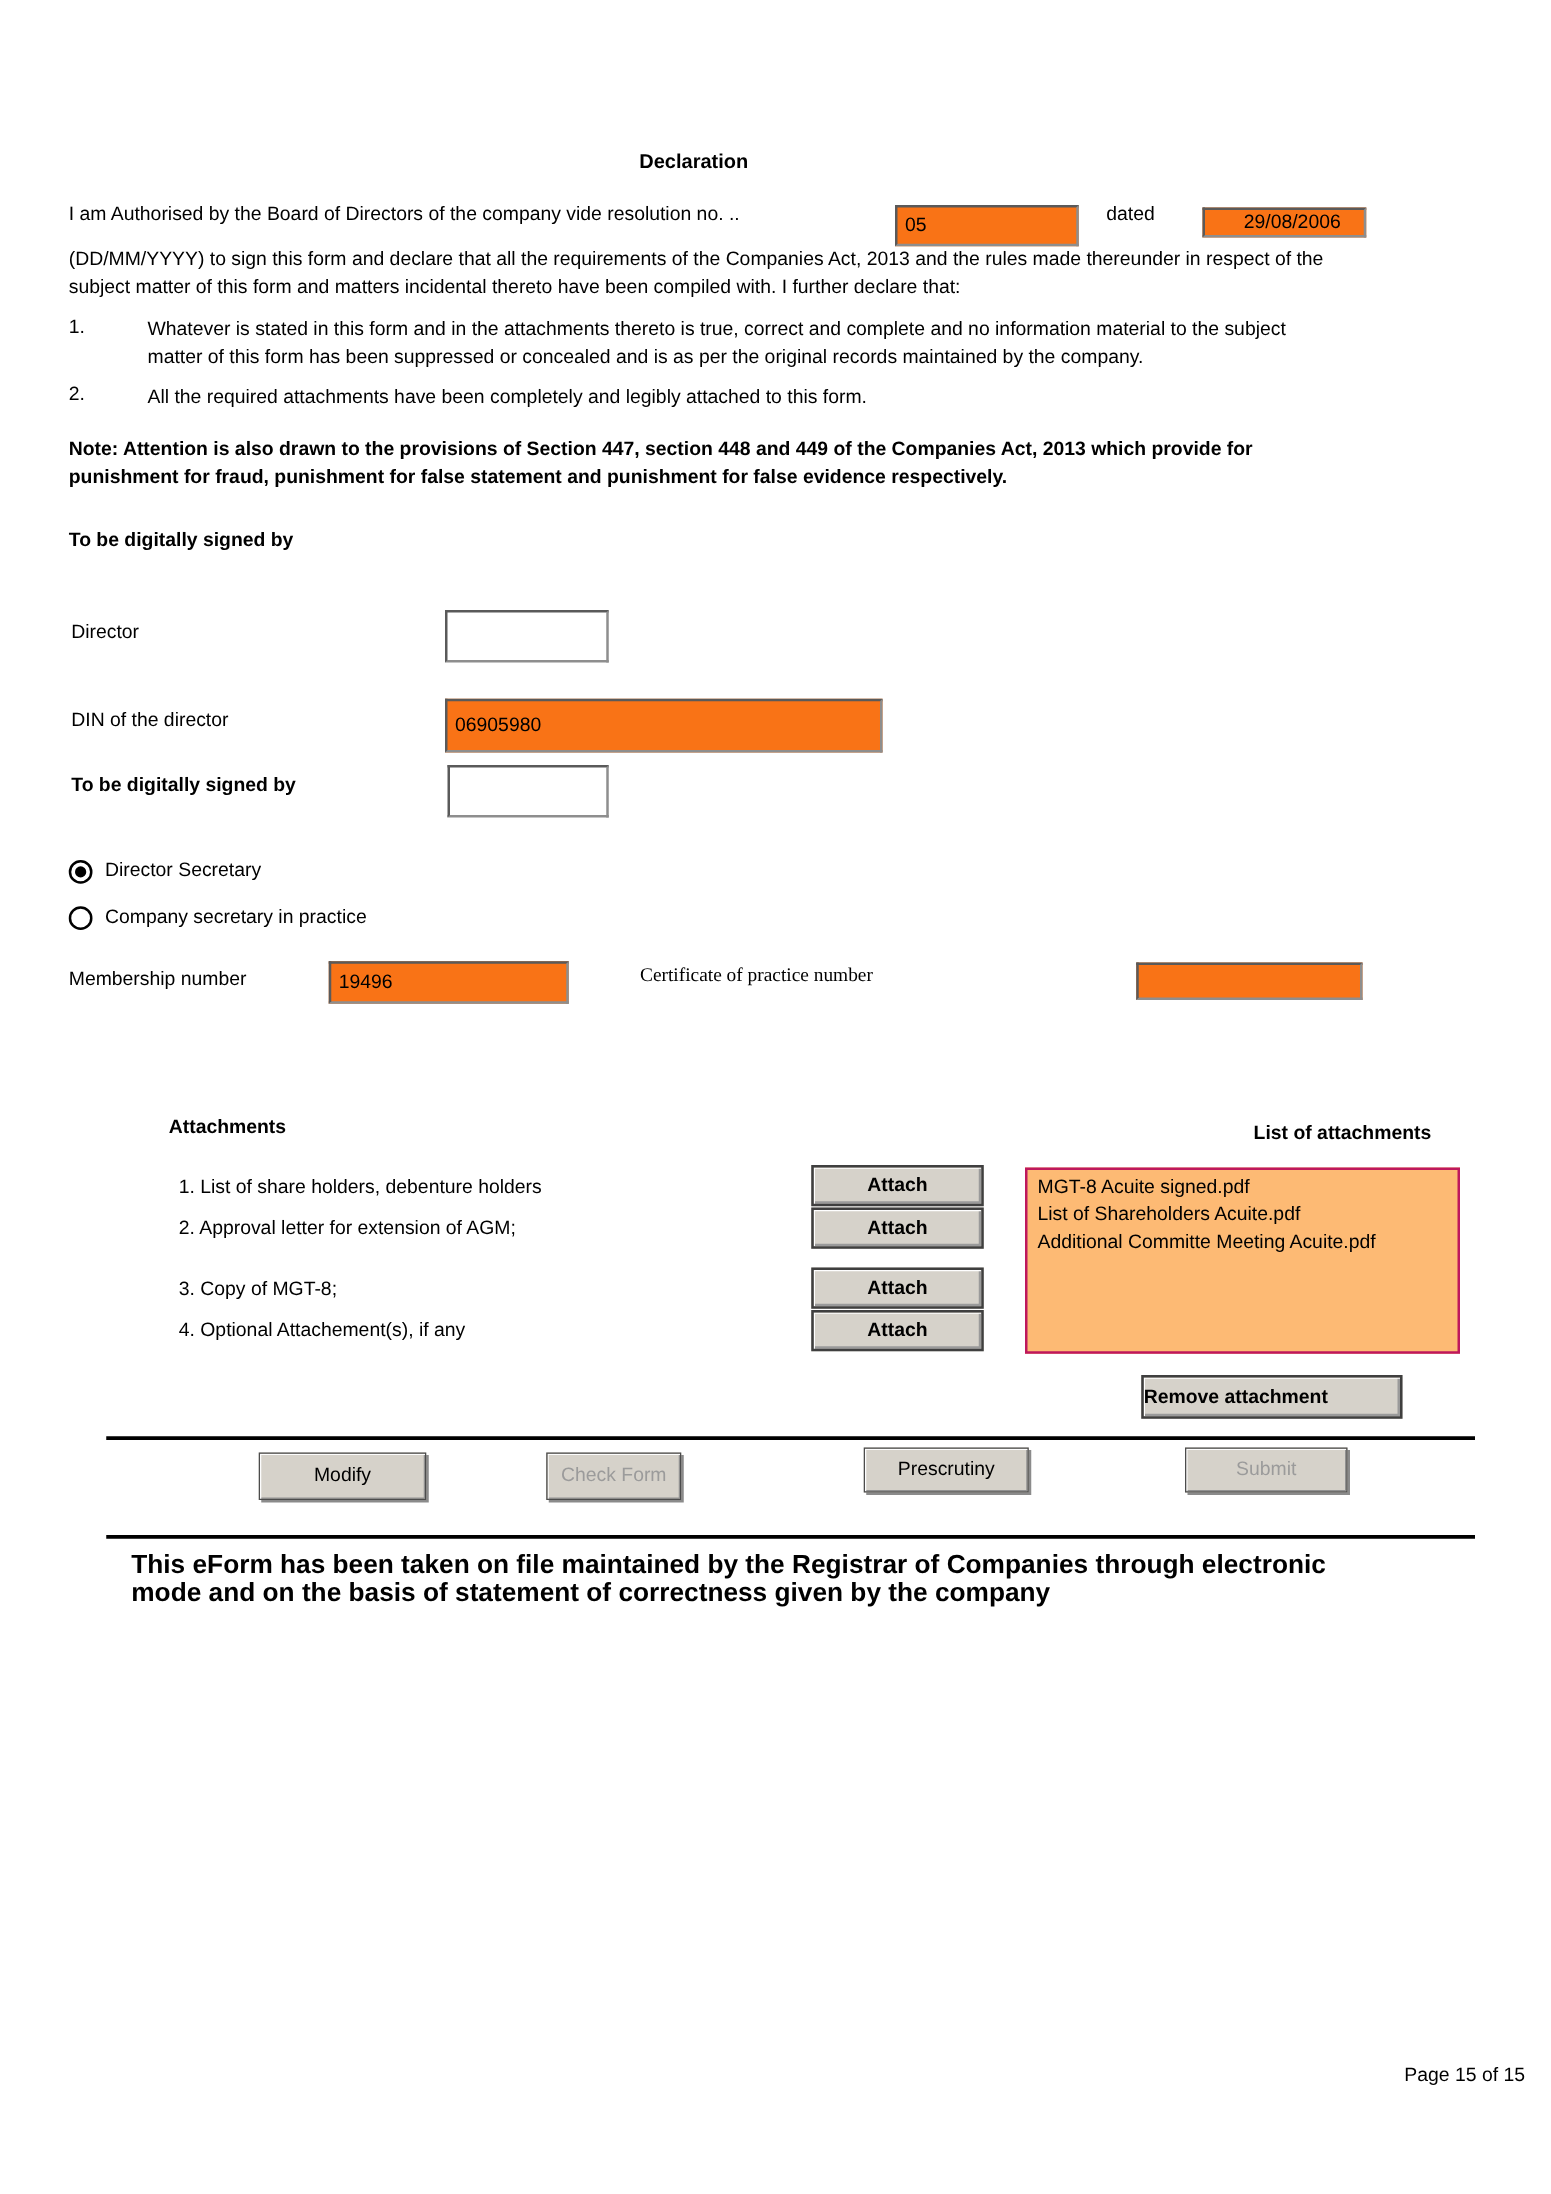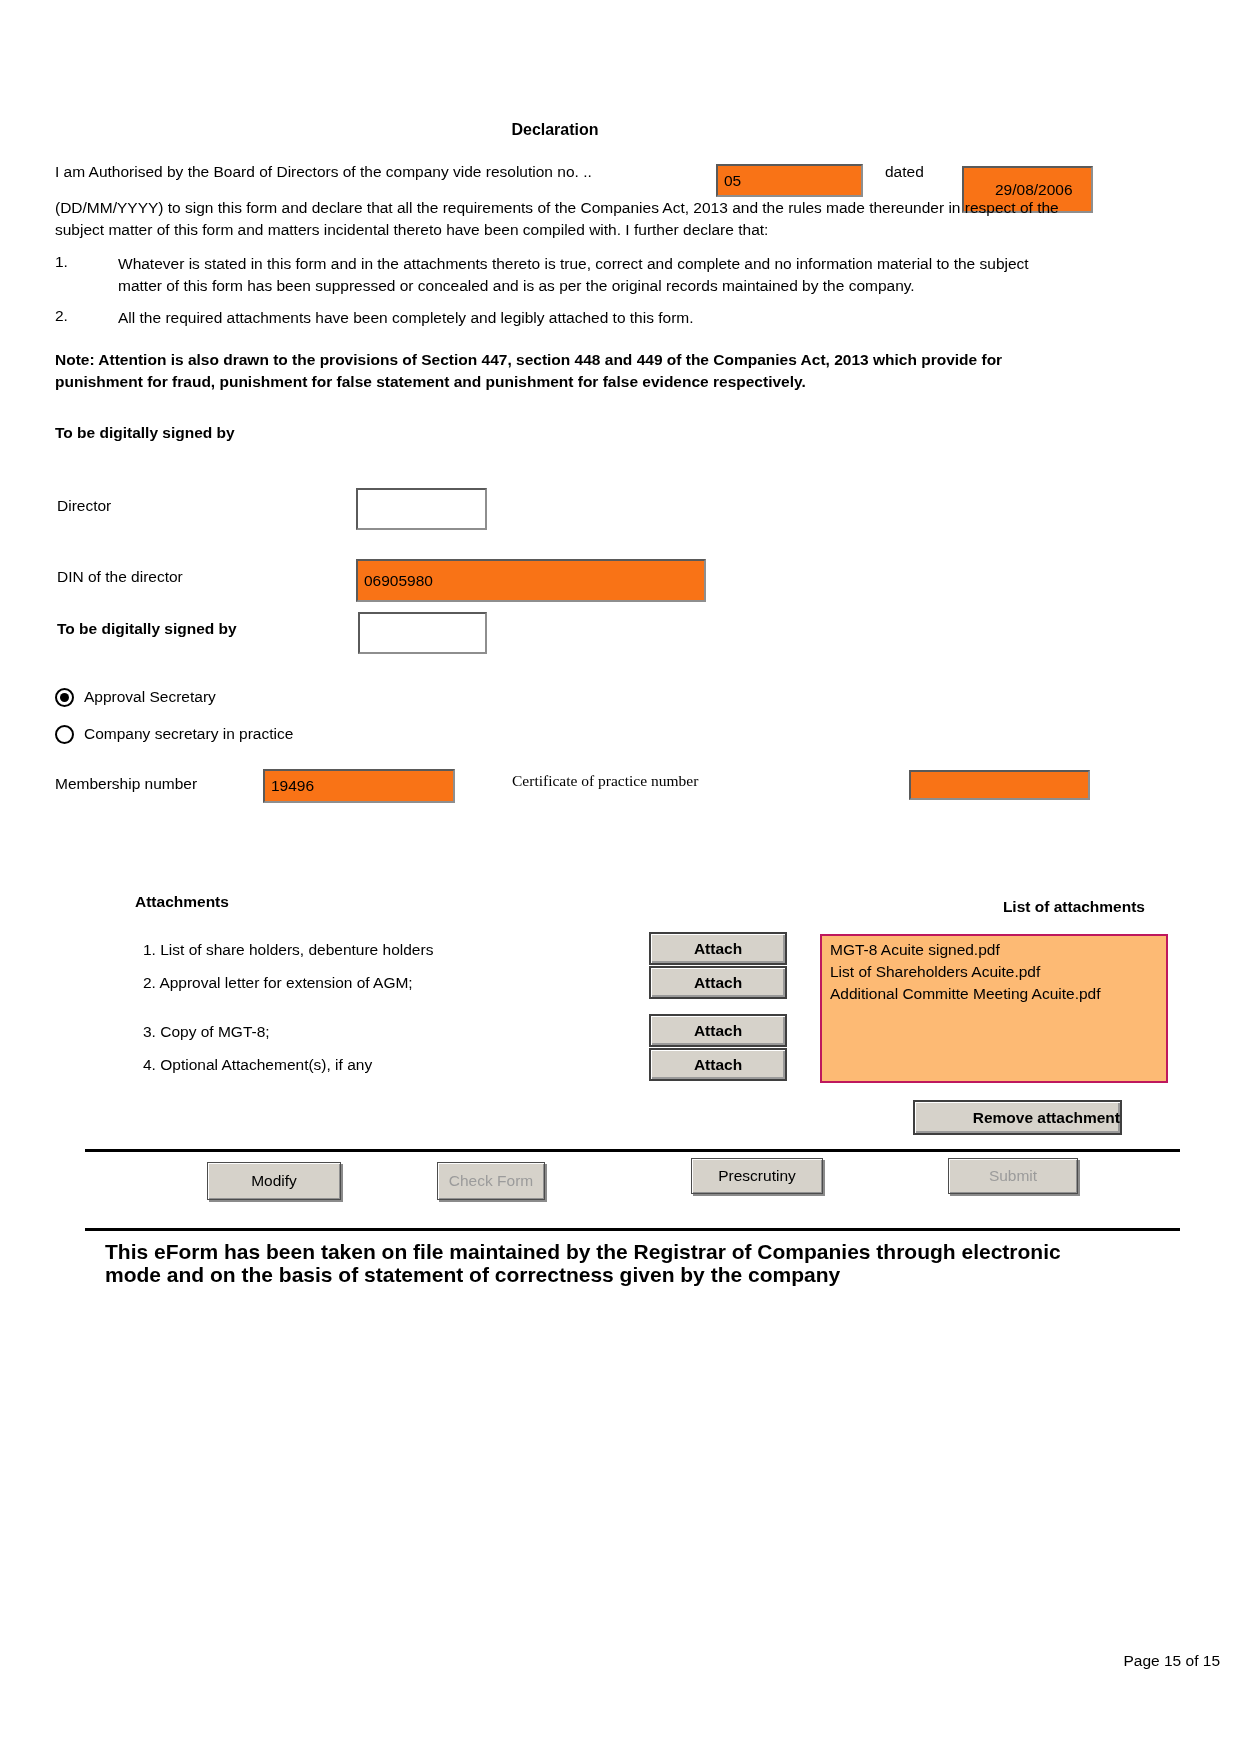--- a/index.html
+++ b/index.html
@@ -14,37 +14,37 @@
   .radio.selected::after{content:"";position:absolute;left:3px;top:3px;width:9px;height:9px;border-radius:50%;background:#000;}
   .btn{position:absolute;background:#d6d2ca;border:1px solid #4c4c4c;
        box-shadow:inset 1px 1px 0 #fdfdfd,inset -1px -1px 0 #919191,2px 2px 0 #8b8b8b;
        font-family:inherit;font-size:15.5px;color:#000;text-align:center;cursor:pointer;box-sizing:border-box;padding:0;}
   .btn.disabled{color:#9b9b9b;cursor:default;}
   .attachbtn{position:absolute;background:#d6d2ca;border:2px solid #3f3f3f;
        box-shadow:inset 1px 1px 0 #ffffff,inset -2px -2px 0 #9a9a9a;
        font-family:inherit;font-size:15.5px;font-weight:bold;color:#000;text-align:center;cursor:pointer;box-sizing:border-box;padding:0;}
   .removebtn{position:absolute;background:#d6d2ca;border:2px solid #3f3f3f;
        box-shadow:inset 1px 1px 0 #ffffff,inset -2px -2px 0 #9a9a9a;
-       font-family:inherit;font-size:15.5px;font-weight:bold;color:#000;text-align:right;cursor:pointer;box-sizing:border-box;padding:0;}
+       font-family:inherit;font-size:15.5px;font-weight:bold;color:#000;text-align:left;cursor:pointer;box-sizing:border-box;padding:0;}
   .listbox{position:absolute;background:#fdba74;border:2px solid #be185d;box-sizing:border-box;padding:3px 8px;overflow:hidden;}
   .listbox .file{line-height:22px;white-space:nowrap;cursor:default;}
   .hline{position:absolute;height:3px;background:#000;}
   .para{position:absolute;line-height:21.5px;}
 </style>
 </head>
 <body>
 
 <div id="page">
 
   <div class="abs bold" style="left:55px;top:121px;width:1000px;text-align:center;font-size:16px;">Declaration</div>
 
   <div class="abs" style="left:55px;top:163px;text-align:right;">I am Authorised by the Board of Directors of the company vide resolution no. ..</div>
   <input class="ibox" style="left: 716px; top: 164px; width: 147px; height: 33px;" value="05">
   <div class="abs" style="left:885px;top:163px;">dated</div>
-  <input class="ibox" style="left: 962px; top: 166px; width: 131px; height: 47px; padding-left: 31px;" value="29/08/2006">
+  <input class="ibox" style="left: 962px; top: 166px; width: 131px; height: 24px; padding-left: 31px;" value="29/08/2006">
 
   <div class="para" style="left:55px;top:197px;width:1045px;">(DD/MM/YYYY) to sign this form and declare that all the requirements of the Companies Act, 2013 and the rules made thereunder in respect of the subject matter of this form and matters incidental thereto have been compiled with. I further declare that:</div>
 
   <div class="abs" style="left:55px;top:253px;">1.</div>
   <div class="para" style="left:118px;top:253px;width:935px;">Whatever is stated in this form and in the attachments thereto is true, correct and complete and no information material to the subject matter of this form has been suppressed or concealed and is as per the original records maintained by the company.</div>
 
   <div class="abs" style="left:55px;top:307px;">2.</div>
   <div class="para" style="left:118px;top:307px;width:935px;">All the required attachments have been completely and legibly attached to this form.</div>
 
   <div class="para bold" style="left:55px;top:349px;width:1025px;">Note: Attention is also drawn to the provisions of Section 447, section 448 and 449 of the Companies Act, 2013 which provide for punishment for fraud, punishment for false statement and punishment for false evidence respectively.</div>
@@ -54,21 +54,21 @@
   <div class="abs" style="left:57px;top:497px;">Director</div>
   <div class="dscbox" style="left:356px;top:488px;width:131px;height:42px;"></div>
 
   <div class="abs" style="left:57px;top:568px;">DIN of the director</div>
   <input class="ibox" style="left: 356px; top: 559px; width: 350px; height: 43px;" value="06905980">
 
   <div class="abs bold" style="left:57px;top:620px;">To be digitally signed by</div>
   <div class="dscbox" style="left:358px;top:612px;width:129px;height:42px;"></div>
 
   <div class="radio selected" style="left:55px;top:688px;"></div>
-  <div class="abs" style="left:84px;top:688px;">Approval Secretary</div>
+  <div class="abs" style="left:84px;top:688px;">Director Secretary</div>
 
   <div class="radio" style="left:55px;top:725px;"></div>
   <div class="abs" style="left:84px;top:725px;">Company secretary in practice</div>
 
   <div class="abs" style="left:55px;top:775px;">Membership number</div>
   <input class="ibox" style="left: 263px; top: 769px; width: 192px; height: 34px;" value="19496">
   <div class="abs" style="left:512px;top:772px;font-family:Liberation Serif, serif;">Certificate of practice number</div>
   <input class="ibox" style="left: 909px; top: 770px; width: 181px; height: 30px;" value="">
 
   <div class="abs bold" style="left:135px;top:893px;">Attachments</div>

